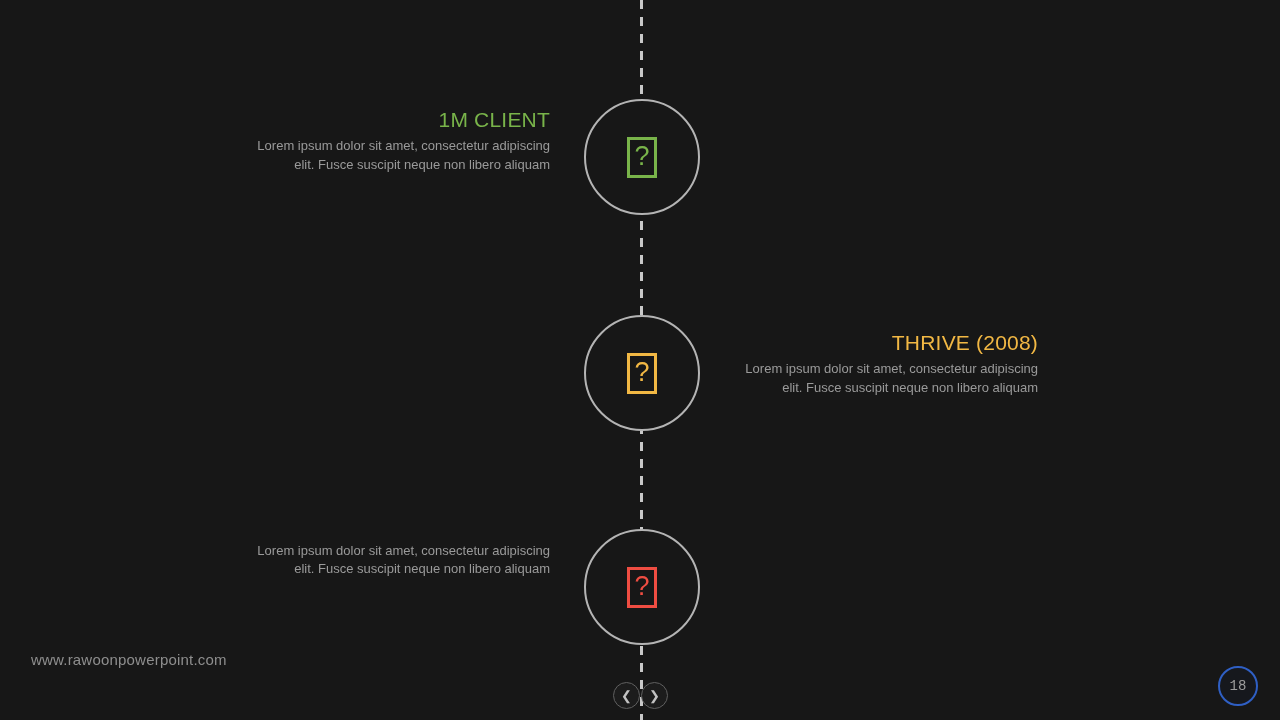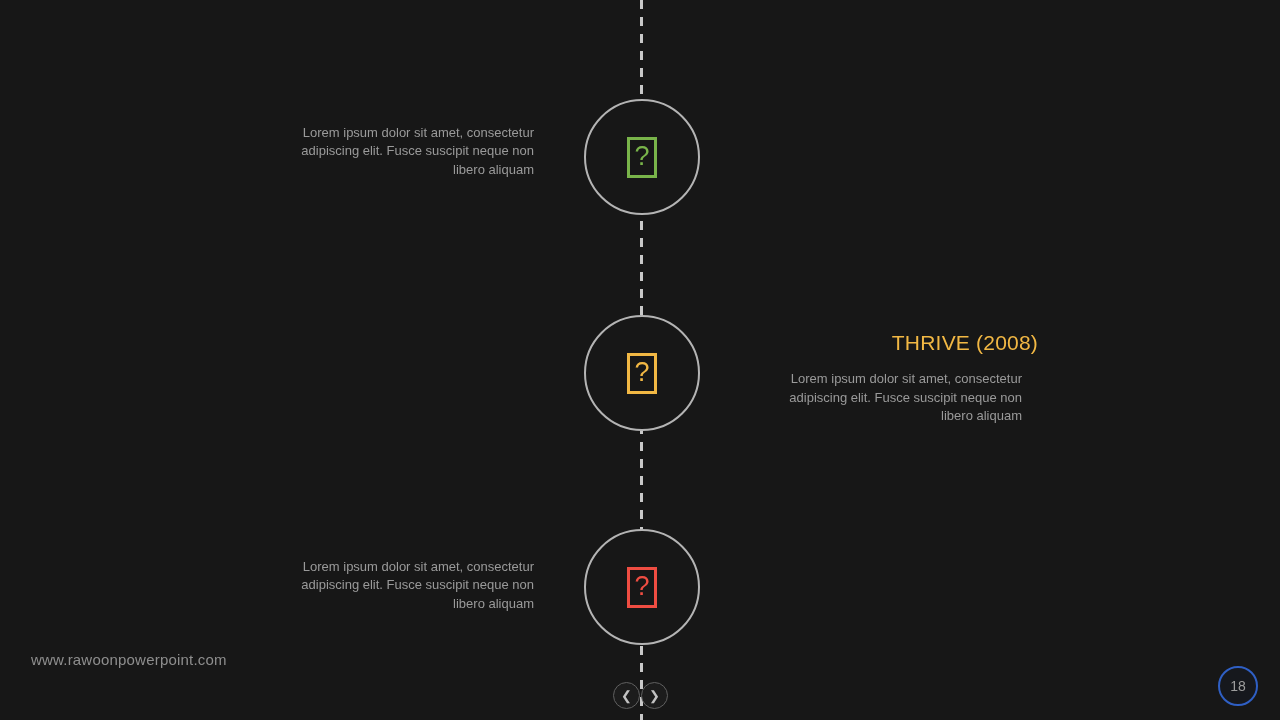--- a/index.html
+++ b/index.html
@@ -79,21 +79,21 @@
     font-size: 21px;
     font-weight: 400;
     letter-spacing: 0.2px;
     margin: 0 0 6px 0;
     line-height: 1.1;
   }
   .block .body {
     font-size: 13px;
     color: #9a9a9a;
     line-height: 1.42;
-    margin: 16px;
+    margin: 0;
   }
 
   .block-left  { text-align: right; }
   .block-right { text-align: left;  }
 
   .block-1 { left: 250px; top: 108px; width: 300px; }
   .block-2 { left: 738px; top: 331px; width: 300px; text-align: right; }
   .block-3 { left: 250px; top: 542px; width: 300px; }
 
   
@@ -134,33 +134,35 @@
     height: 40px;
     border-radius: 50%;
     border: 2px solid #2f5fc4;
     background: #16181d;
     box-sizing: border-box;
     display: flex;
     align-items: center;
     justify-content: center;
     font-size: 14px;
     color: #9d9d9d;
+    font-family: Liberation Mono, monospace;
   }
 </style>
 </head>
 <body>
 
 <div class="slide">
 
   <div class="spine"></div>
 
   <div class="node node-1">
     <div class="ph" style="color:#79b44a">?</div>
   </div>
   <div class="block block-left block-1">
+    <div class="title" style="color:#79b44a">1M CLIENT</div>
     <div class="body">Lorem ipsum dolor sit amet, consectetur adipiscing elit. Fusce suscipit neque non libero aliquam</div>
   </div>
 
   <div class="node node-2">
     <div class="ph" style="color:#f2b844">?</div>
   </div>
   <div class="block block-right block-2">
     <div class="title" style="color:#f2b844">THRIVE (2008)</div>
     <div class="body">Lorem ipsum dolor sit amet, consectetur adipiscing elit. Fusce suscipit neque non libero aliquam</div>
   </div>

